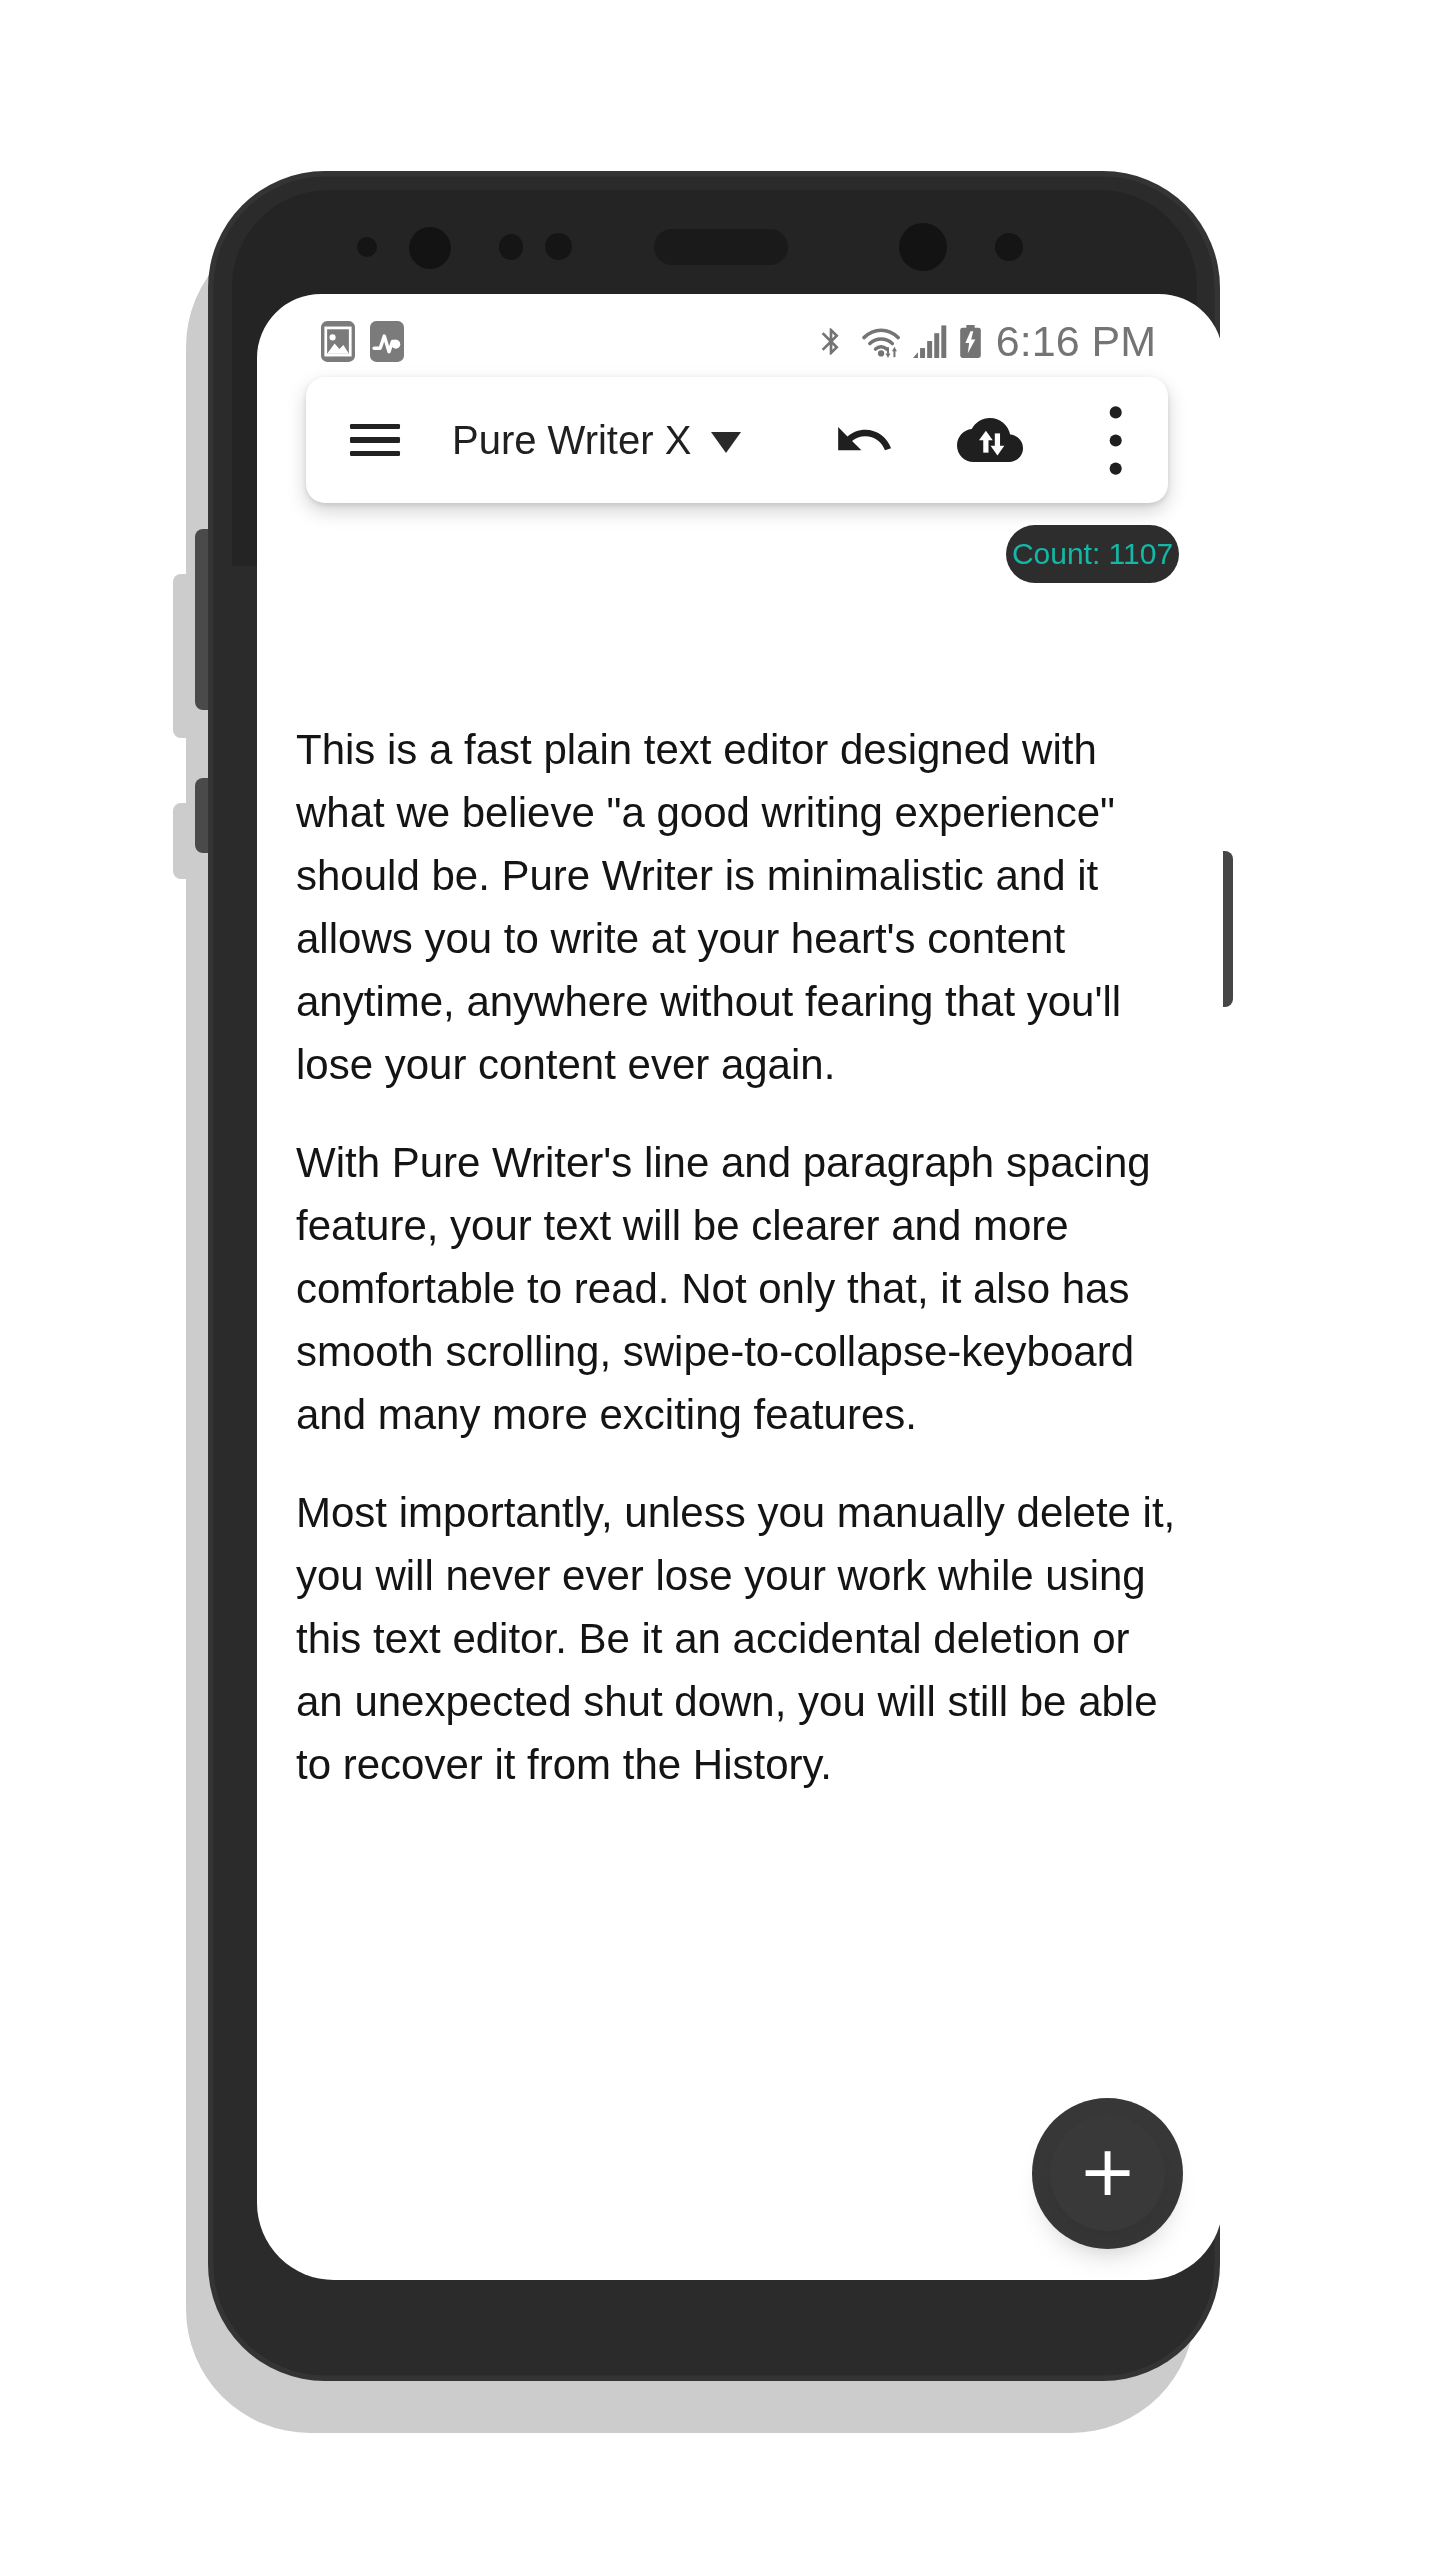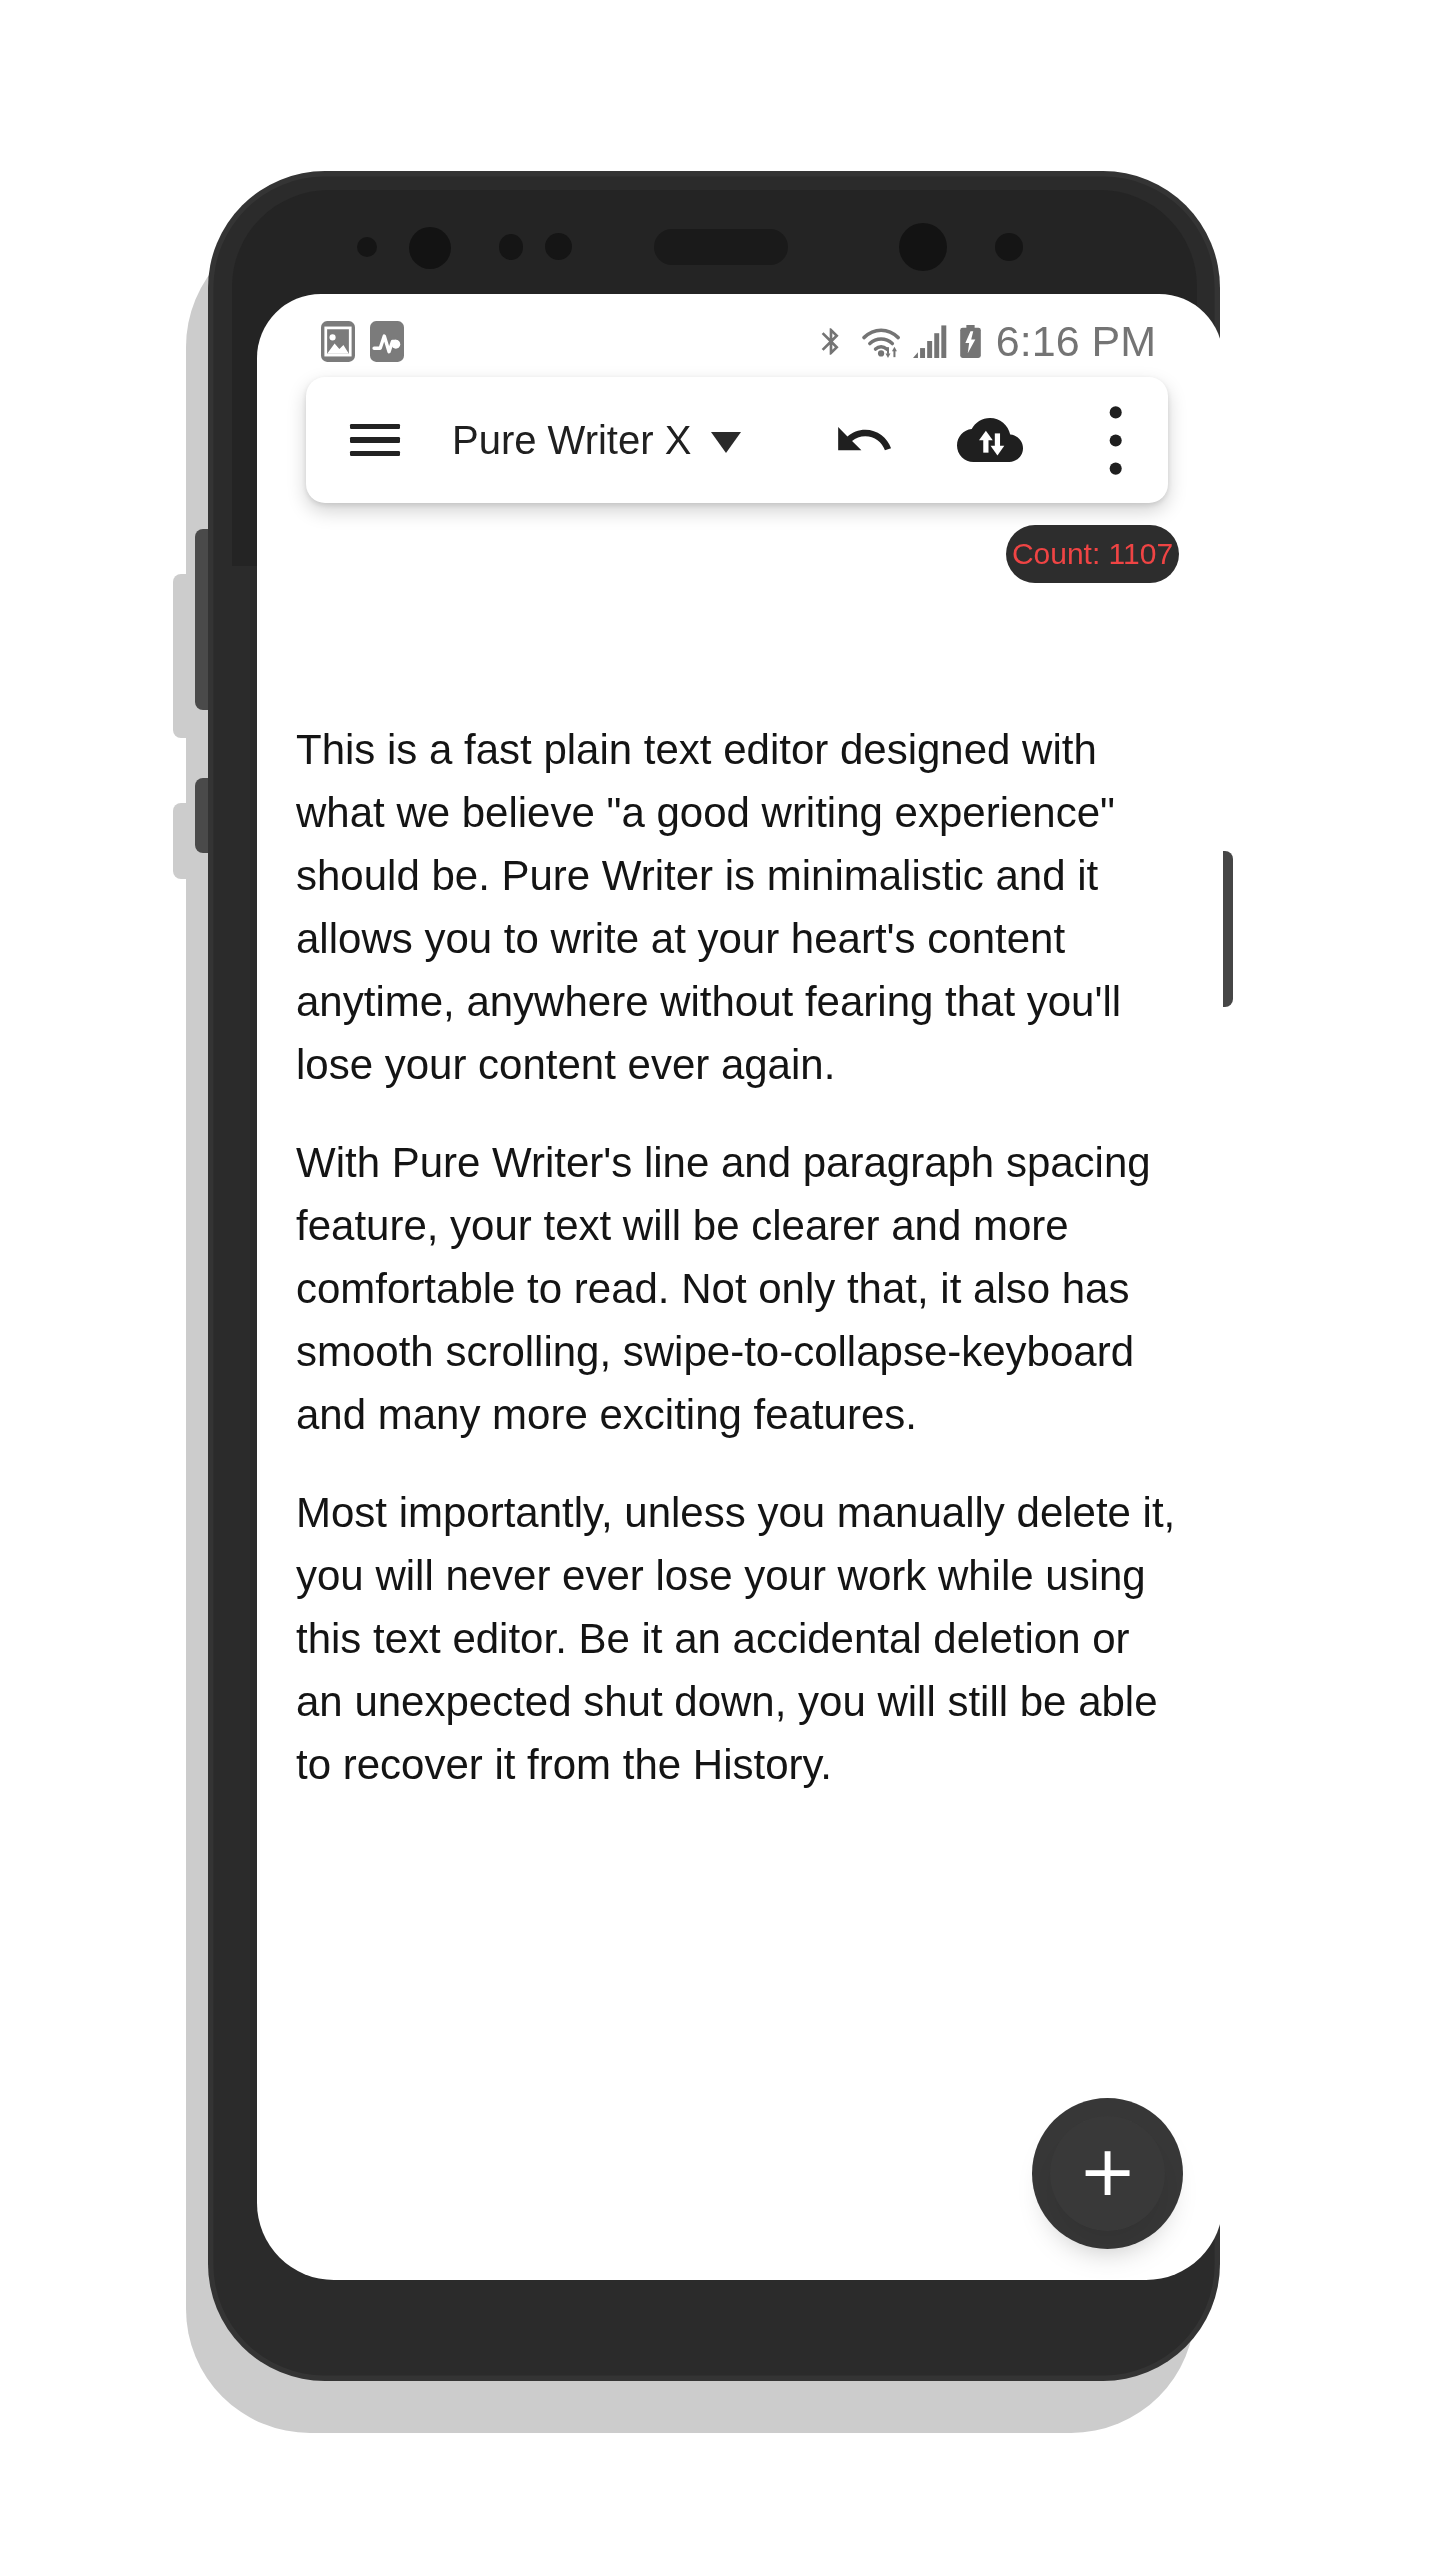--- a/index.html
+++ b/index.html
@@ -49,21 +49,21 @@
   .hamburger .bar{width:50px;height:5.4px;background:#222222;border-radius:1.3px;}
   .doc-title{font-size:40px;color:#202020;margin-left:52px;white-space:nowrap;}
   .caret{width:0;height:0;border-left:15.4px solid transparent;border-right:15.4px solid transparent;
     border-top:21px solid #2a2a2a;margin-left:20px;margin-top:5.4px;}
   .tb-spacer{flex:1;}
   .tb-icon{flex:0 0 auto;}
   .kebab{margin-left:86px;}
   
   .count-badge{position:absolute;left:749px;top:231px;width:173px;height:58px;background:#2d2d2d;
     border-radius:29px;display:flex;align-items:center;justify-content:center;z-index:6;}
-  .count-badge span{color:#ef4444;font-size:30px;}
+  .count-badge span{color:#14b8a6;font-size:30px;}
   
   .editor{position:absolute;inset:0;z-index:1;}
   .editor h1{position:absolute;left:0;right:0;top:315px;margin:0;text-align:center;
     font-size:44px;font-weight:700;color:#111111;}
   .paragraphs{position:absolute;left:39px;top:424px;width:881px;}
   .paragraphs p{margin:0 0 35px 0;font-size:42px;line-height:63px;color:#141414;}
   
   .fab{position:absolute;left:793px;top:1822px;width:115px;height:115px;border-radius:50%;
     background:#393939;z-index:5;display:flex;align-items:center;justify-content:center;cursor:pointer;
     box-shadow:0 0 0 18px rgba(40,40,40,0.93),0 17.4px 31px rgba(0,0,0,0.28);}

